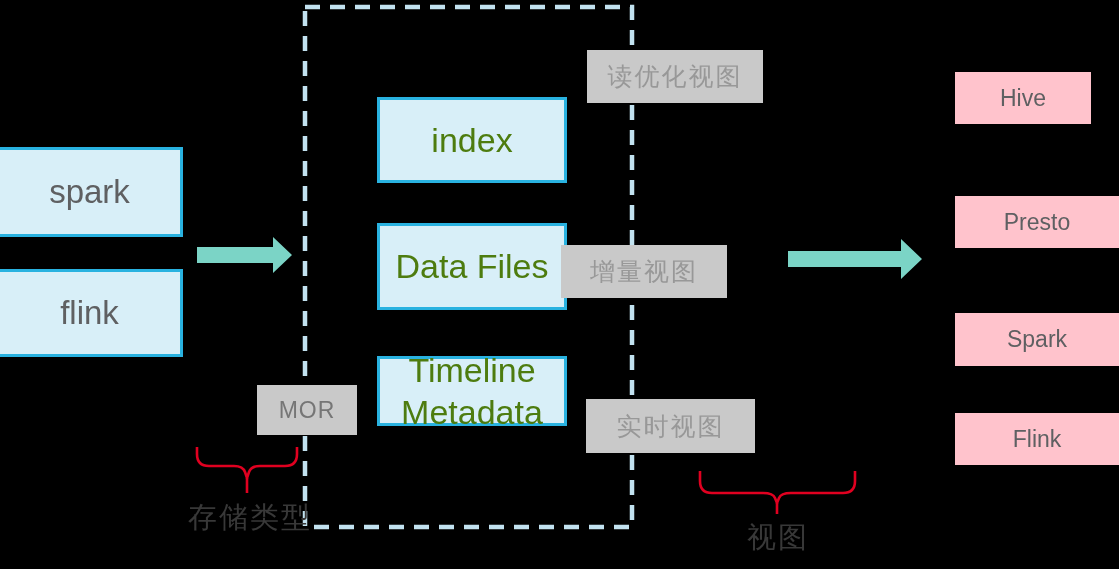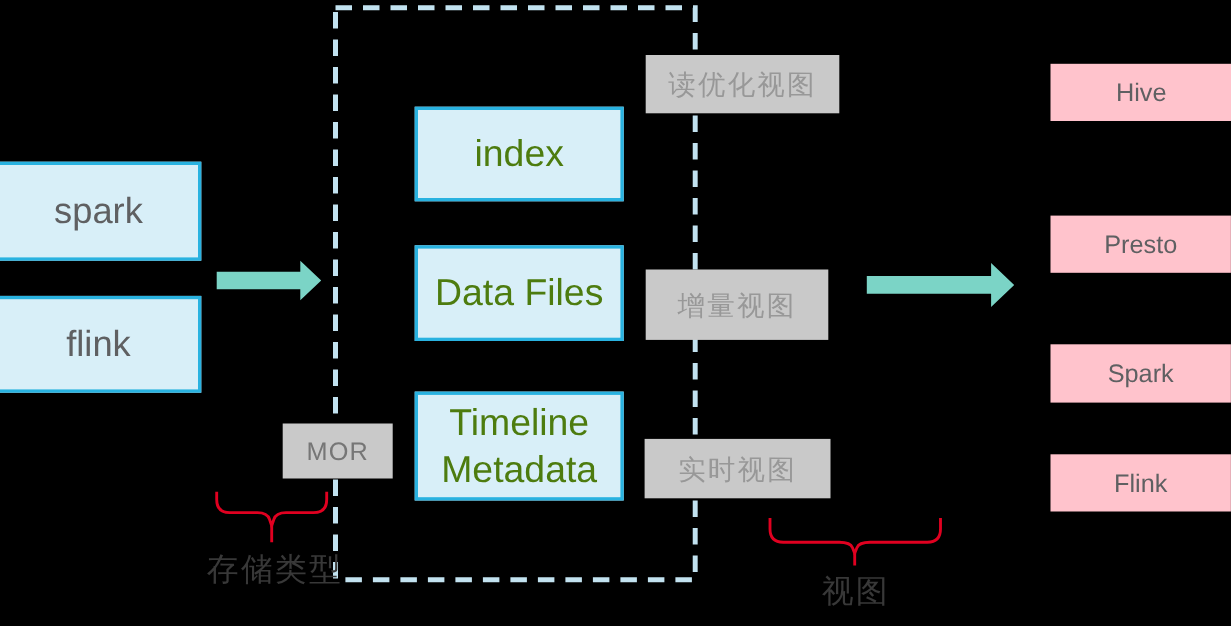--- a/index.html
+++ b/index.html
@@ -53,39 +53,39 @@
   <div class="abs center gray-box type-label" style="left:257px;top:385px;width:100px;height:50px;">
     <span>MOR</span>
   </div>
 
   <div class="abs center blue-box comp-box" style="left:377px;top:97px;width:190px;height:86px;">
     <span>index</span>
   </div>
   <div class="abs center blue-box comp-box" style="left:377px;top:223px;width:190px;height:87px;">
     <span>Data Files</span>
   </div>
-  <div class="abs center blue-box comp-box" style="left:377px;top:356px;width:190px;height:99px;line-height:1.25;">
+  <div class="abs center blue-box comp-box" style="left:377px;top:356px;width:190px;height:70px;line-height:1.25;">
     <span>Timeline Metadata</span>
   </div>
 
   <div class="abs center gray-box view-label" style="left:587px;top:50px;width:176px;height:53px;">
     <span>读优化视图</span>
   </div>
-  <div class="abs center gray-box view-label" style="left:587px;top:245px;width:166px;height:64px;text-align:center;">
+  <div class="abs center gray-box view-label" style="left:561px;top:245px;width:166px;height:53px;text-align:center;">
     <span>增量视图</span>
   </div>
   <div class="abs center gray-box view-label" style="left:586px;top:399px;width:169px;height:54px;">
     <span>实时视图</span>
   </div>
 
   <svg class="abs" style="left:783px;top:235px;" width="145" height="48" viewBox="0 0 145 48">
     <polygon points="5,16 118,16 118,4 139,24 118,44 118,32 5,32" fill="#7bd4c6"></polygon>
   </svg>
 
-  <div class="abs center pink-box" style="left:955px;top:58px;width:165px;height:52px;">
+  <div class="abs center pink-box" style="left:955px;top:72px;width:136px;height:52px;">
     <span>Hive</span>
   </div>
   <div class="abs center pink-box" style="left:955px;top:196px;width:164px;height:52px;text-align:center;">
     <span>Presto</span>
   </div>
   <div class="abs center pink-box" style="left:955px;top:313px;width:164px;height:53px;">
     <span>Spark</span>
   </div>
   <div class="abs center pink-box" style="left:955px;top:413px;width:164px;height:52px;">
     <span>Flink</span>

